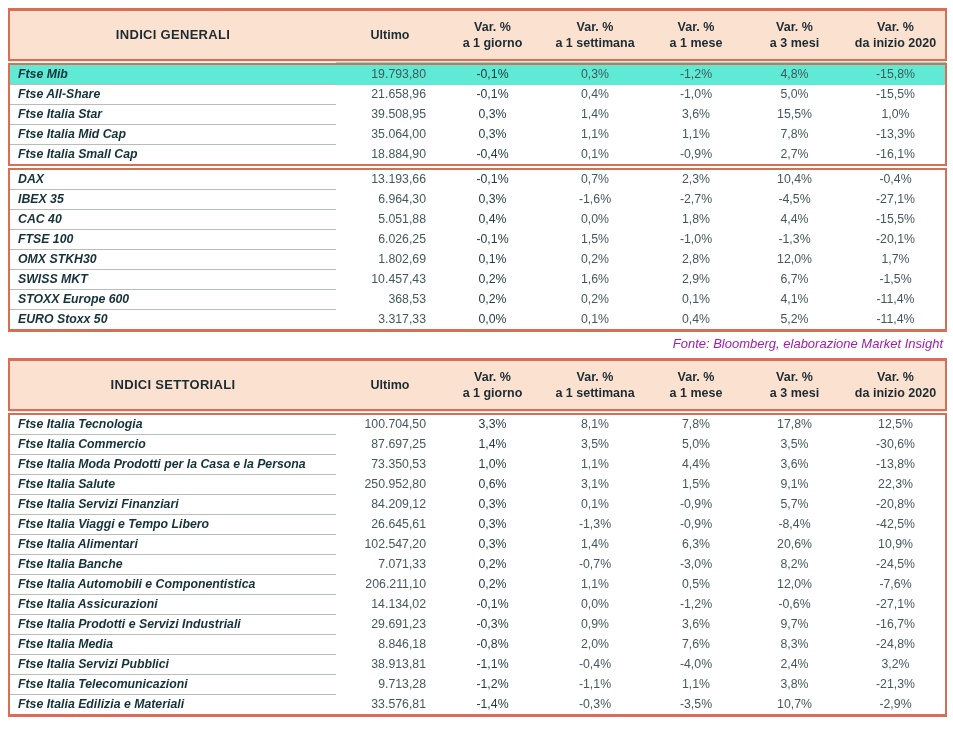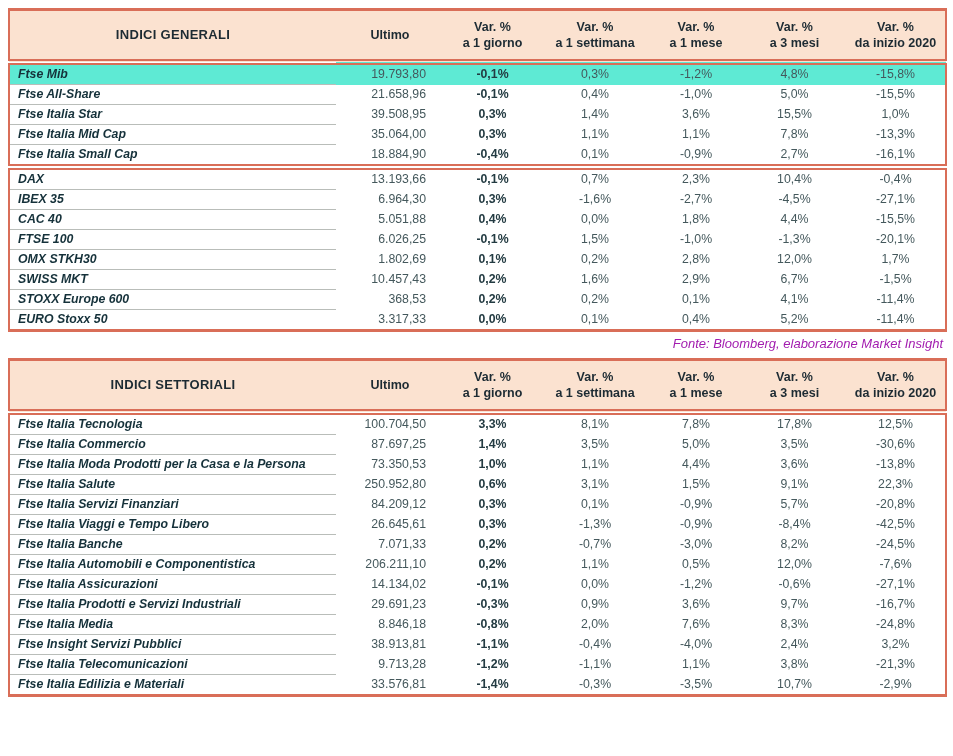--- a/index.html
+++ b/index.html
@@ -58,21 +58,21 @@
   td.ultimo {
     text-align: right;
     padding-right: 18px !important;
     color: #44585c;
   }
   td.pct {
     text-align: center;
     color: #44585c;
   }
   td.pct-bold {
-    font-weight: bold;
+    font-weight: normal;
     color: #233b42;
   }
   tr.highlight td { background: #5eead4; }
   tr.group-end td { border-bottom: 6px double #d96e58; }
   tbody tr:last-child td { border-bottom: 0; }
   .fonte {
     width: 937px;
     box-sizing: border-box;
     text-align: right;
     font-style: italic;
@@ -309,20 +309,29 @@
         <tr>
           <td class="name">Ftse Italia Viaggi e Tempo Libero</td>
           <td class="ultimo">26.645,61</td>
           <td class="pct pct-bold">0,3%</td>
           <td class="pct">-1,3%</td>
           <td class="pct">-0,9%</td>
           <td class="pct">-8,4%</td>
           <td class="pct">-42,5%</td>
         </tr>
         <tr>
+          <td class="name">Ftse Italia Alimentari</td>
+          <td class="ultimo">102.547,20</td>
+          <td class="pct pct-bold">0,3%</td>
+          <td class="pct">1,4%</td>
+          <td class="pct">6,3%</td>
+          <td class="pct">20,6%</td>
+          <td class="pct">10,9%</td>
+        </tr>
+        <tr>
           <td class="name">Ftse Italia Banche</td>
           <td class="ultimo">7.071,33</td>
           <td class="pct pct-bold">0,2%</td>
           <td class="pct">-0,7%</td>
           <td class="pct">-3,0%</td>
           <td class="pct">8,2%</td>
           <td class="pct">-24,5%</td>
         </tr>
         <tr>
           <td class="name">Ftse Italia Automobili e Componentistica</td>
@@ -354,21 +363,21 @@
         <tr>
           <td class="name">Ftse Italia Media</td>
           <td class="ultimo">8.846,18</td>
           <td class="pct pct-bold">-0,8%</td>
           <td class="pct">2,0%</td>
           <td class="pct">7,6%</td>
           <td class="pct">8,3%</td>
           <td class="pct">-24,8%</td>
         </tr>
         <tr>
-          <td class="name">Ftse Insight Servizi Pubblici</td>
+          <td class="name">Ftse Italia Servizi Pubblici</td>
           <td class="ultimo">38.913,81</td>
           <td class="pct pct-bold">-1,1%</td>
           <td class="pct">-0,4%</td>
           <td class="pct">-4,0%</td>
           <td class="pct">2,4%</td>
           <td class="pct">3,2%</td>
         </tr>
         <tr>
           <td class="name">Ftse Italia Telecomunicazioni</td>
           <td class="ultimo">9.713,28</td>

